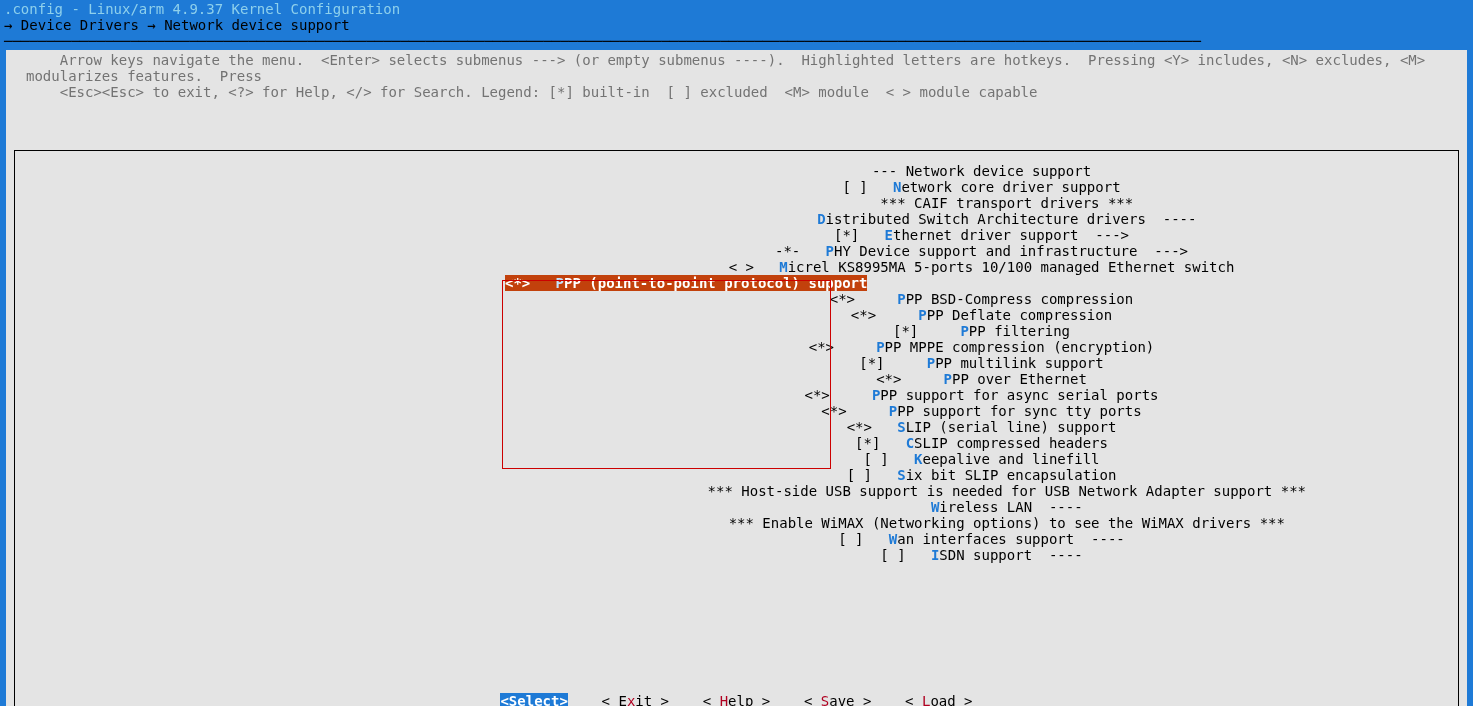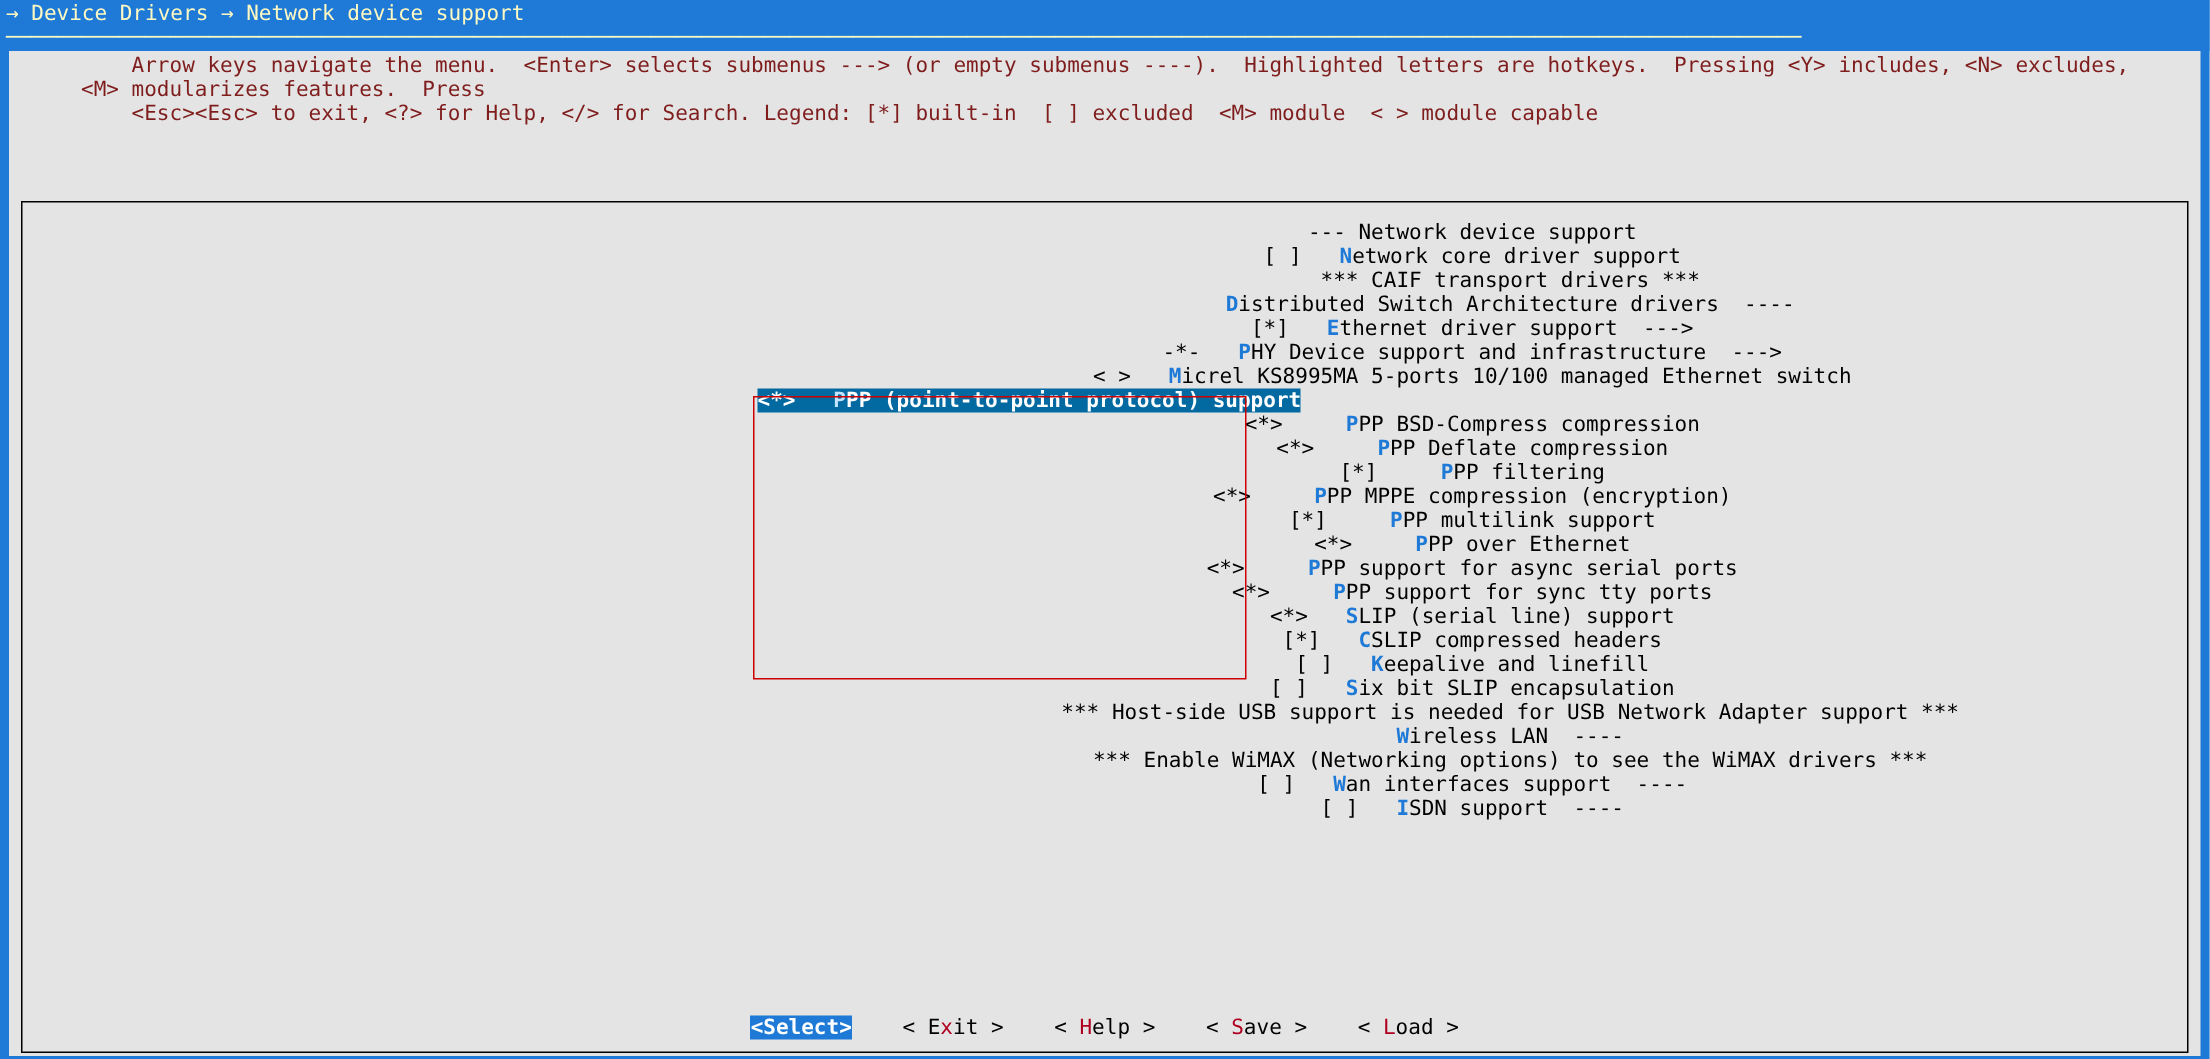--- a/index.html
+++ b/index.html
@@ -15,40 +15,39 @@
       height: 706px;
       position: relative;
     }
     .titlebar {
       background-color: #1e7ad6;
       color: #8ed0ec;
       padding: 1px 4px;
       font-size: 14px;
     }
     .titlebar-line2 {
-      color: #fef9c3;
+      color: #000000;
     }
     .content-area {
       background-color: #e4e4e4;
       margin: 0 6px 6px 6px;
       height: 670px;
       position: relative;
       border-top: none;
     }
     .section-title {
       text-align: center;
       color: #1e7ad6;
       font-weight: bold;
       padding-top: 4px;
     }
     .help-text {
       padding: 2px 20px 6px 20px;
-      color: #7f1d1d;
+      color: #737373;
       white-space: pre-wrap;
-      margin-left: 28px;
     }
     .menu-box {
       position: absolute;
       top: 100px;
       left: 8px;
       right: 8px;
       bottom: 2px;
       border: 1px solid #000;
       background-color: #e4e4e4;
     }
@@ -63,21 +62,21 @@
       text-align: center;
     }
     .menu-line .hotkey {
       color: #1e7ad6;
       font-weight: bold;
     }
     .menu-line.selected {
       display: inline-block;
     }
     .menu-line.selected .sel-bg {
-      background-color: #0369a1;
+      background-color: #c2410c;
       color: #fff;
       font-weight: bold;
     }
     .menu-line.selected .sel-bg .hotkey {
       color: #c2e4ff;
     }
     .red-box {
       position: absolute;
       border: 1px solid #cc0000;
       left: 487px;
@@ -102,20 +101,21 @@
     }
     .button-bar .btn-hotkey {
       color: #b00020;
     }
   </style>
 </head>
 <body>
 
 <div class="window">
   <div class="titlebar">
+    <div>.config - Linux/arm 4.9.37 Kernel Configuration</div>
     <div class="titlebar-line2">→ Device Drivers → Network device support ──────────────────────────────────────────────────────────────────────────────────────────────────────────────────────────────────────────────</div>
   </div>
   <div class="content-area">
     <div class="help-text">    Arrow keys navigate the menu.  &lt;Enter&gt; selects submenus ---&gt; (or empty submenus ----).  Highlighted letters are hotkeys.  Pressing &lt;Y&gt; includes, &lt;N&gt; excludes, &lt;M&gt; modularizes features.  Press
     &lt;Esc&gt;&lt;Esc&gt; to exit, &lt;?&gt; for Help, &lt;/&gt; for Search. Legend: [*] built-in  [ ] excluded  &lt;M&gt; module  &lt; &gt; module capable</div>
     <div class="menu-box">
       <div class="menu-list" id="menu-list">
         <div class="red-box"></div>
       <div class="menu-line">--- Network device support</div><div class="menu-line">[ ]   <span class="hotkey">N</span>etwork core driver support</div><div class="menu-line">      *** CAIF transport drivers ***</div><div class="menu-line">      <span class="hotkey">D</span>istributed Switch Architecture drivers  ----</div><div class="menu-line">[*]   <span class="hotkey">E</span>thernet driver support  ---&gt;</div><div class="menu-line">-*-   <span class="hotkey">P</span>HY Device support and infrastructure  ---&gt;</div><div class="menu-line">&lt; &gt;   <span class="hotkey">M</span>icrel KS8995MA 5-ports 10/100 managed Ethernet switch</div><div class="menu-line selected"><span class="sel-bg">&lt;*&gt;   <span class="hotkey">P</span>PP (point-to-point protocol) support</span></div><div class="menu-line">&lt;*&gt;     <span class="hotkey">P</span>PP BSD-Compress compression</div><div class="menu-line">&lt;*&gt;     <span class="hotkey">P</span>PP Deflate compression</div><div class="menu-line">[*]     <span class="hotkey">P</span>PP filtering</div><div class="menu-line">&lt;*&gt;     <span class="hotkey">P</span>PP MPPE compression (encryption)</div><div class="menu-line">[*]     <span class="hotkey">P</span>PP multilink support</div><div class="menu-line">&lt;*&gt;     <span class="hotkey">P</span>PP over Ethernet</div><div class="menu-line">&lt;*&gt;     <span class="hotkey">P</span>PP support for async serial ports</div><div class="menu-line">&lt;*&gt;     <span class="hotkey">P</span>PP support for sync tty ports</div><div class="menu-line">&lt;*&gt;   <span class="hotkey">S</span>LIP (serial line) support</div><div class="menu-line">[*]   <span class="hotkey">C</span>SLIP compressed headers</div><div class="menu-line">[ ]   <span class="hotkey">K</span>eepalive and linefill</div><div class="menu-line">[ ]   <span class="hotkey">S</span>ix bit SLIP encapsulation</div><div class="menu-line">      *** Host-side USB support is needed for USB Network Adapter support ***</div><div class="menu-line">      <span class="hotkey">W</span>ireless LAN  ----</div><div class="menu-line">      *** Enable WiMAX (Networking options) to see the WiMAX drivers ***</div><div class="menu-line">[ ]   <span class="hotkey">W</span>an interfaces support  ----</div><div class="menu-line">[ ]   <span class="hotkey">I</span>SDN support  ----</div></div>
       <div class="button-bar"><span class="btn-selected">&lt;Select&gt;</span><span>    </span><span><span>&lt; E</span><span class="btn-hotkey">x</span><span>it &gt;</span></span><span>    </span><span><span>&lt; </span><span class="btn-hotkey">H</span><span>elp &gt;</span></span><span>    </span><span><span>&lt; </span><span class="btn-hotkey">S</span><span>ave &gt;</span></span><span>    </span><span><span>&lt; </span><span class="btn-hotkey">L</span><span>oad &gt;</span></span></div>

